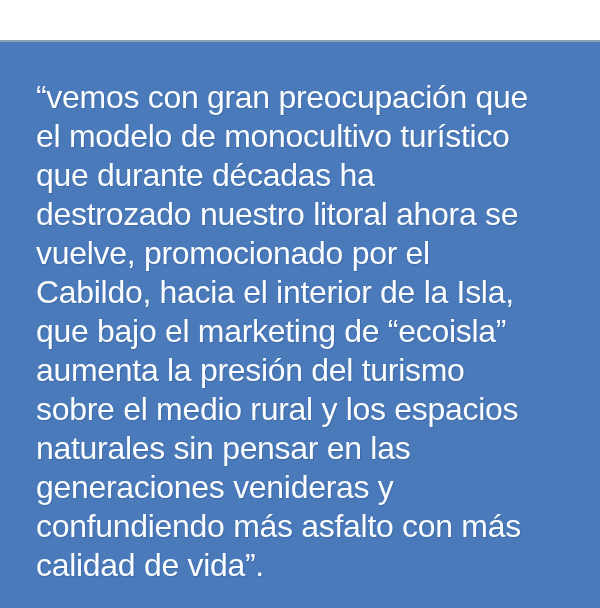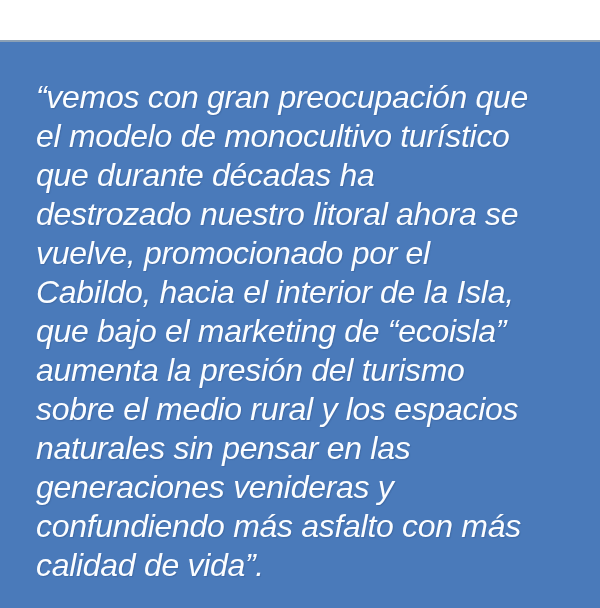--- a/index.html
+++ b/index.html
@@ -18,21 +18,20 @@
     height: 40px;
     background: #ffffff;
   }
   .quote-block {
     box-sizing: border-box;
     width: 600px;
     height: 568px;
     background: #4a7aba;
     border-top: 2px solid #8ba0b5;
     padding: 36px 26px 0 36px;
-    font-style: italic;
   }
   .quote-text {
     margin: 0;
     font-size: 32px;
     line-height: 39px;
     letter-spacing: -0.3px;
     color: #fbfdff;
     white-space: pre-line;
     text-shadow: 1px 1px 1px rgba(40, 70, 120, 0.28);
   }

